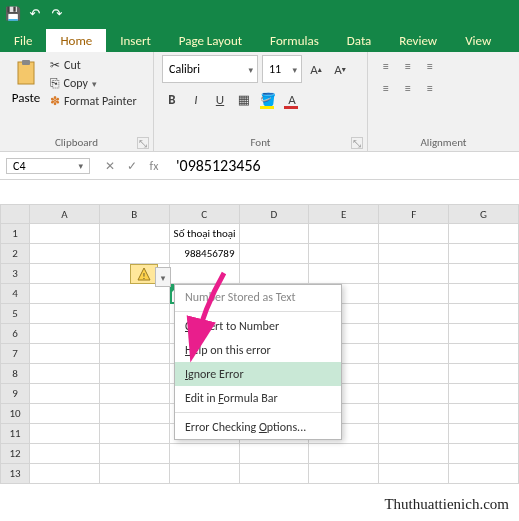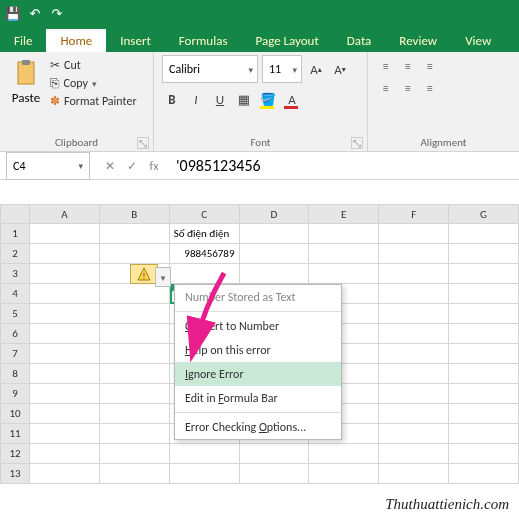--- a/index.html
+++ b/index.html
@@ -18,21 +18,21 @@
 .clip-right{display:flex;flex-direction:column;gap:4px;padding-top:2px}
 .clip-item{display:flex;align-items:center;gap:4px;font-size:12px;color:#333}
 .font-top{display:flex;align-items:center;gap:4px;height:26px}
 .font-sel{border:1px solid #c6c6c6;background:#fff;padding:2px 18px 2px 6px;font-size:12px;position:relative;height:28px;display:flex;align-items:center}
 .font-sel::after{content:'▾';position:absolute;right:4px;font-size:9px;color:#666}
 .fb{width:20px;height:20px;display:flex;align-items:center;justify-content:center;font-size:13px;color:#444}
 .font-bot{display:flex;align-items:center;gap:4px;height:26px;margin-top:4px}
 .align-grid{display:grid;grid-template-columns:repeat(3,20px);grid-template-rows:repeat(2,20px);gap:2px}
 .ab{width:20px;height:20px;display:flex;align-items:center;justify-content:center;color:#666}
 .namebox-row{height:28px;background:#fff;border-bottom:1px solid #d4d4d4;display:flex;align-items:center}
-.namebox{width:84px;border:1px solid #c6c6c6;padding:2px 6px;font-size:12px;height:28px;margin:0 6px;display:flex;align-items:center;justify-content:space-between}
+.namebox{width:84px;border:1px solid #c6c6c6;padding:2px 6px;font-size:12px;height:16px;margin:0 6px;display:flex;align-items:center;justify-content:space-between}
 .fx-btns{display:flex;gap:2px;padding:0 4px}
 .fxb{width:20px;height:18px;display:flex;align-items:center;justify-content:center;color:#888;font-size:12px}
 .formula{flex:1;padding:2px 8px;font-size:16px}
 .spacer{height:24px;background:#fff}
 .grid{position:relative;background:#fff}
 .hdr-row{display:flex;height:20px}
 .corner{width:30px;border:1px solid #d4d4d4;background:#e6e6e6}
 .ch{width:70px;border:1px solid #d4d4d4;border-left:none;background:#e6e6e6;display:flex;align-items:center;justify-content:center;font-size:11px;color:#333}
 .row{display:flex;height:20px}
 .rh{width:30px;border:1px solid #d4d4d4;border-top:none;background:#e6e6e6;display:flex;align-items:center;justify-content:center;font-size:11px;color:#333}
@@ -40,38 +40,38 @@
 .cell.sel{border:2px solid #21a366;padding:0 3px}
 .cell.tri::before{content:'';position:absolute;top:0;left:0;border-top:6px solid #21a366;border-right:6px solid transparent}
 .err-tag{position:absolute;left:130px;top:60px;width:28px;height:20px;background:#ffe79b;border:1px solid #c0a84a;display:flex;align-items:center;justify-content:center;z-index:5}
 .err-tag::after{content:'▾';position:absolute;right:-14px;top:2px;font-size:9px;color:#666;width:14px;height:18px;border:1px solid #bbb;background:#f4f4f4;display:flex;align-items:center;justify-content:center}
 .ctx{position:absolute;left:174px;top:80px;width:168px;background:#fff;border:1px solid #b8b8b8;box-shadow:2px 2px 6px rgba(0,0,0,0.2);z-index:10;font-size:12px}
 .ctx-item{padding:5px 10px;color:#333;border-bottom:none}
 .ctx-item.hdr{color:#888}
 .ctx-item.hov{background:#c9e8d6}
 .ctx-sep{height:1px;background:#ddd;margin:2px 0}
 .arrow{position:absolute;left:164px;top:64px;z-index:20;pointer-events:none}
-.watermark{position:absolute;bottom:8px;right:10px;font-style:italic;font-family:Georgia,serif;font-size:15px;color:#222}
+.watermark{position:absolute;bottom:8px;right:10px;font-family:Georgia,serif;font-size:15px;color:#222}
 u.acc{text-decoration:underline}
 </style>
 </head>
 <body>
 
 <div class="qat">
   <span class="qat-ico">💾</span>
   <span class="qat-ico">↶</span>
   <span class="qat-ico">↷</span>
 </div>
 
 <div class="tabs">
   <div class="tab">File</div>
   <div class="tab active">Home</div>
   <div class="tab">Insert</div>
+  <div class="tab">Page Layout</div>
   <div class="tab">Formulas</div>
-  <div class="tab">Page Layout</div>
   <div class="tab">Data</div>
   <div class="tab">Review</div>
   <div class="tab">View</div>
 </div>
 
 <div class="ribbon">
   <div class="rgroup" style="width:154px">
     <div class="clip-top">
       <div class="paste-btn">
         <svg width="28" height="32">
@@ -153,21 +153,21 @@
     <div class="ch">C</div>
     <div class="ch">D</div>
     <div class="ch">E</div>
     <div class="ch">F</div>
     <div class="ch">G</div>
   </div>
   <div class="row">
       <div class="rh">1</div>
       <div class="cell"></div>
       <div class="cell"></div>
-      <div class="cell" style="white-space:nowrap;overflow:visible">Số điện điện</div>
+      <div class="cell" style="white-space:nowrap;overflow:visible">Số thoại thoại</div>
       <div class="cell"></div>
       <div class="cell"></div>
       <div class="cell"></div>
       <div class="cell"></div>
     </div>
   <div class="row">
       <div class="rh">2</div>
       <div class="cell"></div>
       <div class="cell"></div>
       <div class="cell" style="justify-content:flex-end">988456789</div>

